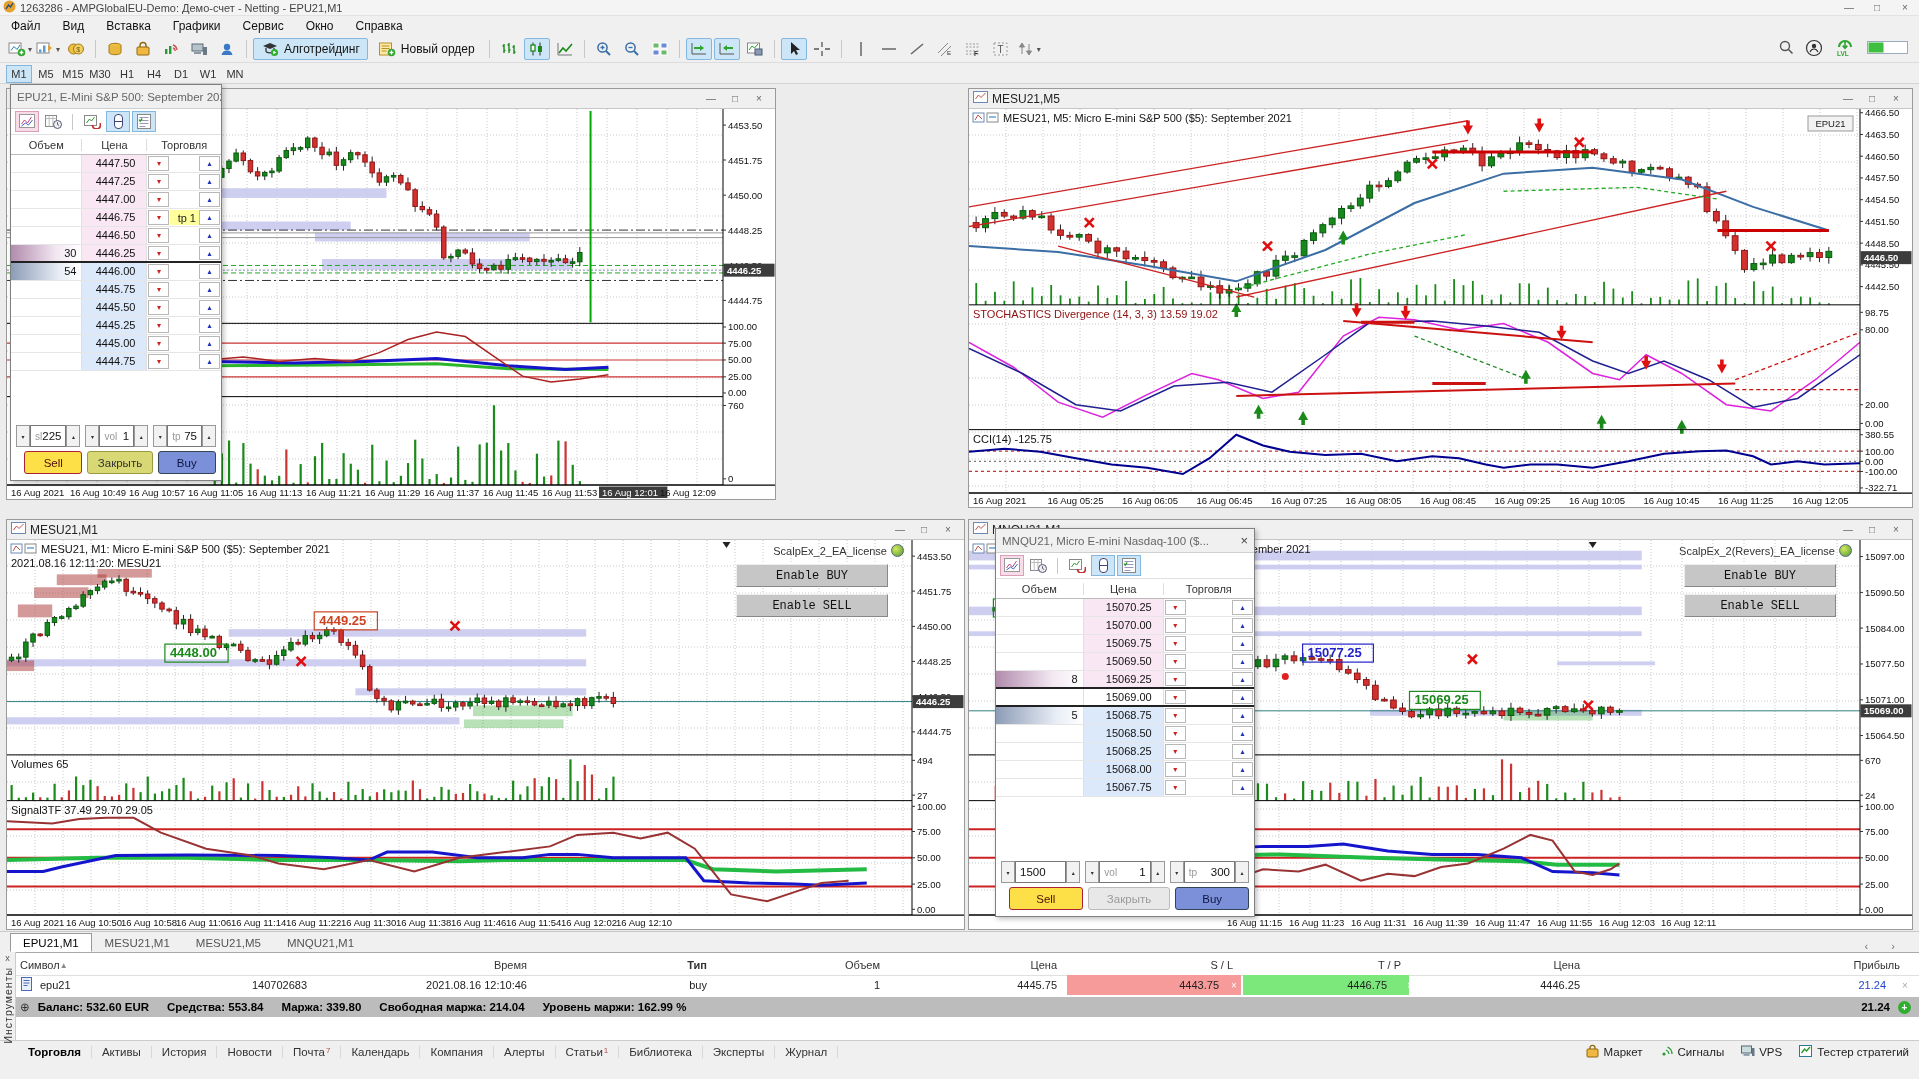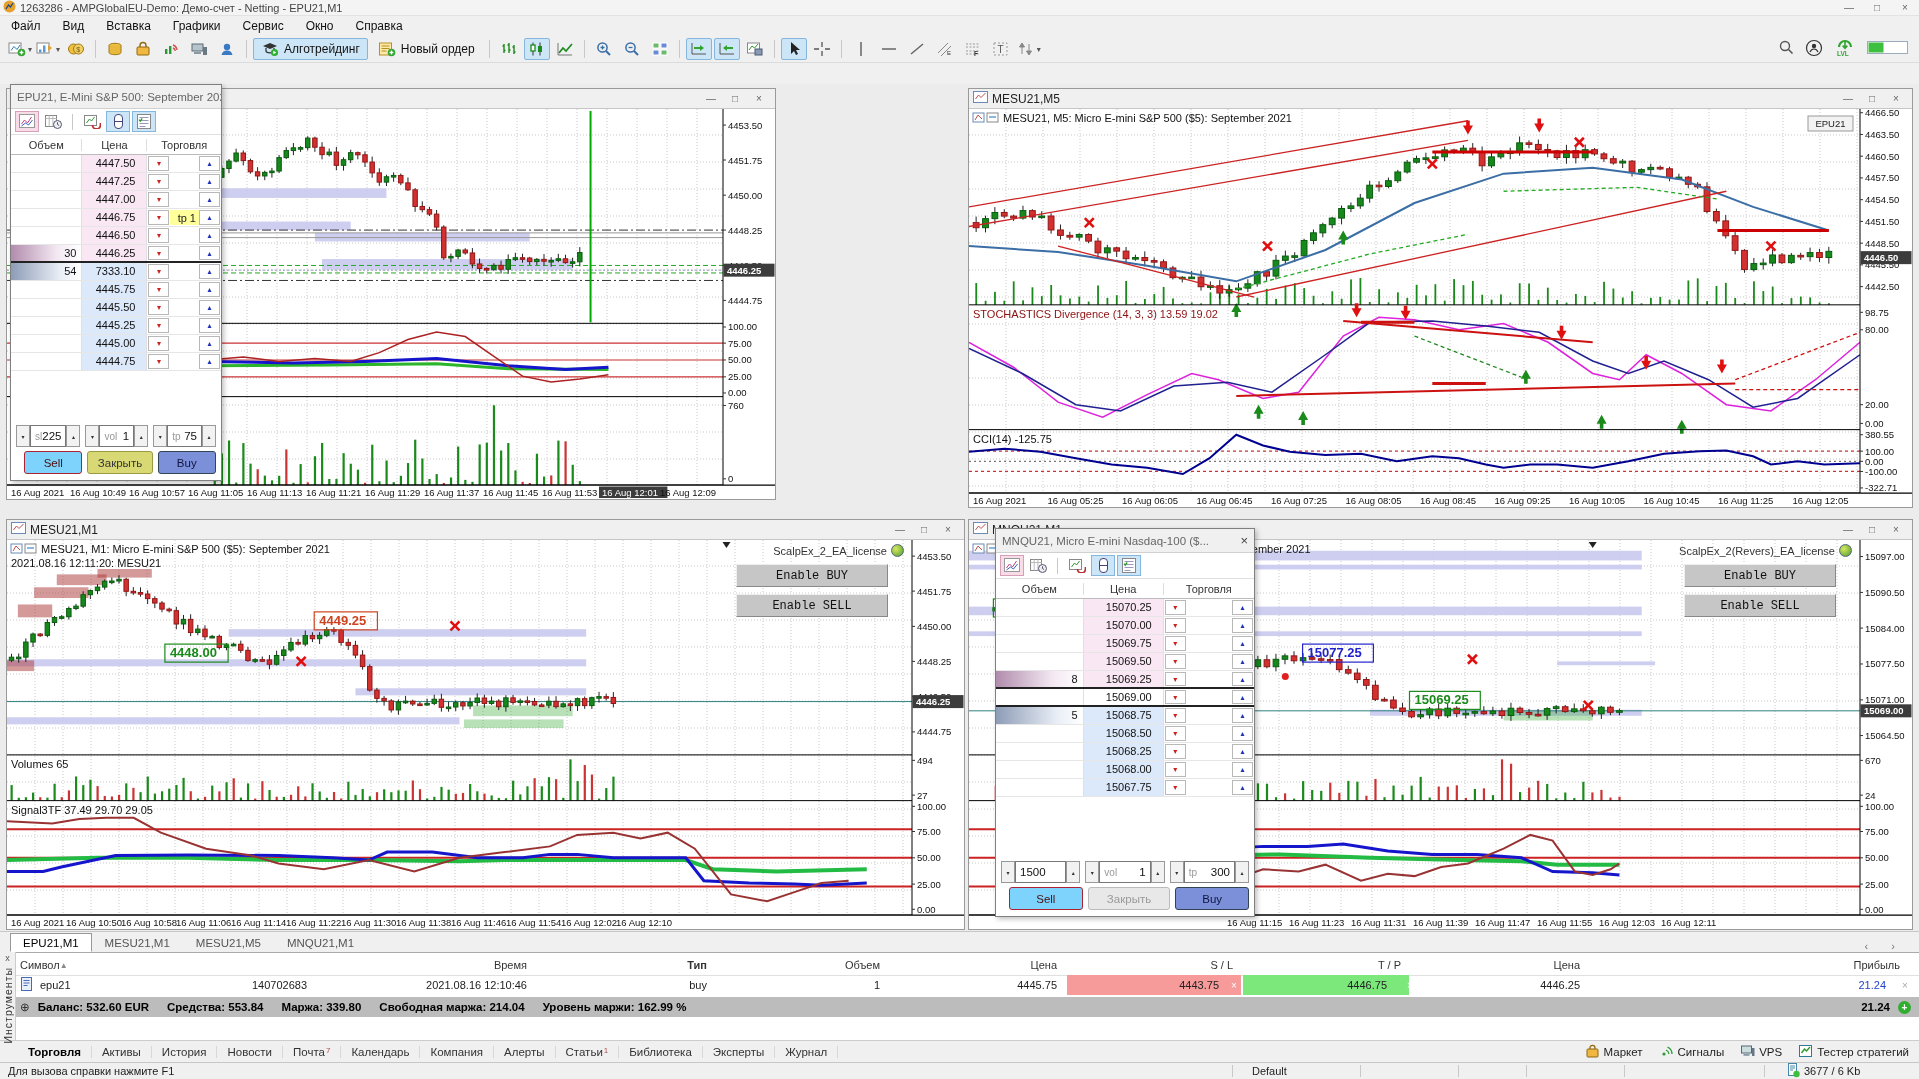--- a/index.html
+++ b/index.html
@@ -69,21 +69,21 @@
   .dr.sepb{border-bottom:2px solid #222;}
   .dom-fill{flex:1;}
   .dom-spin{display:flex;gap:5px;padding:0 5px;height:22px;}
   .sp{flex:1;display:flex;}
   .spb{width:14px;border:1px solid #999;background:#f2f2f2;font-size:6px;color:#333;padding:0;}
   .spv{flex:1;border:1px solid #777;background:#fff;display:flex;align-items:center;justify-content:space-between;padding:0 4px;}
   .spl{color:#999;font-size:10px;}
   .spn{font-size:11.5px;color:#111;}
   .dom-btns{display:flex;gap:5px;padding:4px 5px 6px 5px;}
   .dom-btns button{flex:1;height:23px;border-radius:3px;font-size:11.5px;}
-  .d-sell{background:#7dd3fc;border:1px solid #a23;color:#4a0d0d;margin-left:8px;}
+  .d-sell{background:#fde047;border:1px solid #a23;color:#4a0d0d;margin-left:8px;}
   .d-close{background:#d8d874;border:1px solid #9a9a40;color:#333;}
   .d-close.dis{background:#e8e8e8;border:1px solid #bbb;color:#9a9a9a;}
   .d-buy{background:#7b90d8;border:1px solid #345;color:#101540;}
   
   #charttabs{position:absolute;left:0;top:931px;width:1919px;height:21px;background:#f0f0f0;border-top:1px solid #c8c8c8;display:flex;align-items:flex-end;padding-left:10px;}
   .ctab{height:19px;padding:0 12px;display:flex;align-items:center;font-size:11.5px;color:#555;border:1px solid transparent;}
   .ctab.on{background:#fff;border-color:#999;border-bottom-color:#fff;color:#000;}
   .ctab-arrows{margin-left:auto;padding-right:14px;color:#777;font-size:11px;letter-spacing:10px;}
   #toolbox{position:absolute;left:0;top:952px;width:1919px;height:88px;background:#fff;border-top:1px solid #aaa;}
   #sidetab{position:absolute;left:0;top:952px;width:16px;height:88px;background:#f0f0f0;border-right:1px solid #ccc;z-index:3;
@@ -346,20 +346,31 @@
         <span><svg width="24" height="19">
             <path d="M6 9a6 6 0 0 1 12 0" fill="none" stroke="#2fa52f" stroke-width="2.2"></path>
             <path d="M12 4v6M9.7 7.6l2.3 2.6 2.3-2.6" stroke="#2fa52f" fill="none" stroke-width="1.6"></path>
             <text x="4" y="18" font-size="6.5" fill="#2fa52f" font-weight="bold">LVL</text>
           </svg></span>
         <span><svg width="42" height="15">
             <rect x="0.5" y="1.5" width="40" height="12" fill="#fff" stroke="#9aacbc"></rect>
             <rect x="1.5" y="2.5" width="15" height="10" fill="#3fbf3f"></rect>
           </svg></span>
       </div>
+    </div>
+  <div id="tfbar">
+      <span class="tf on">M1</span>
+      <span class="tf">M5</span>
+      <span class="tf">M15</span>
+      <span class="tf">M30</span>
+      <span class="tf">H1</span>
+      <span class="tf">H4</span>
+      <span class="tf">D1</span>
+      <span class="tf">W1</span>
+      <span class="tf">MN</span>
     </div>
 
   <div id="mdi">
 
     <div class="cw" id="win-tl" style="left:6px;top:4px;width:770px;height:412px">
       <div class="cw-tb">
         <span><svg width="15" height="14">
               <rect x="0.5" y="1.5" width="14" height="11" fill="#fff" stroke="#6a8ab5"></rect>
               <path d="M2.5 9l3-4 2.5 2.5L12.5 3" stroke="#c05050" fill="none"></path>
             </svg></span>
@@ -1947,21 +1958,21 @@
             <div class="dv g-ask">30</div>
             <div class="dp ask">4446.25</div>
             <div class="dt">
               <span class="da dn">▾</span>
               <span class="dm"></span>
               <span class="da up">▴</span>
             </div>
           </div>
           <div class="dr">
             <div class="dv g-bid">54</div>
-            <div class="dp bid">7333.10</div>
+            <div class="dp bid">4446.00</div>
             <div class="dt">
               <span class="da dn">▾</span>
               <span class="dm"></span>
               <span class="da up">▴</span>
             </div>
           </div>
           <div class="dr">
             <div class="dv"></div>
             <div class="dp bid">4445.75</div>
             <div class="dt">
@@ -2332,32 +2343,14 @@
         <span class="rtab">
           <span><svg width="15" height="14">
               <rect x="1.5" y="1.5" width="12" height="11" fill="#fff" stroke="#2a7a9a"></rect>
               <path d="M3.5 9l3-4 2 2 3.5-4" stroke="#2a9a2a" fill="none" stroke-width="1.4"></path>
             </svg></span>
           <span>Тестер стратегий</span>
         </span>
       </span>
     </div>
 
-  <div id="statusbar">
-    <div class="seg" style="left:8px">Для вызова справки нажмите F1</div>
-    <div class="segdiv" style="left:1232px"></div>
-    <div class="seg" style="left:1252px">Default</div>
-    <div class="segdiv" style="left:1360px"></div>
-    <div class="segdiv" style="left:1458px"></div>
-    <div class="segdiv" style="left:1526px"></div>
-    <div class="segdiv" style="left:1624px"></div>
-    <div class="segdiv" style="left:1764px"></div>
-    <div class="seg" style="left:1786px;gap:4px">
-      <span><svg width="14" height="15">
-            <rect x="2.5" y="0.5" width="8" height="12" fill="#fff" stroke="#4488aa"></rect>
-            <path d="M4 3h5M4 5h5M4 7h3" stroke="#4488aa"></path>
-            <circle cx="10.5" cy="11" r="3.2" fill="#3fbf3f"></circle>
-          </svg></span>
-      <span>3677 / 6 Kb</span>
-    </div>
-  </div>
 
 </div>
 
 </body></html>

